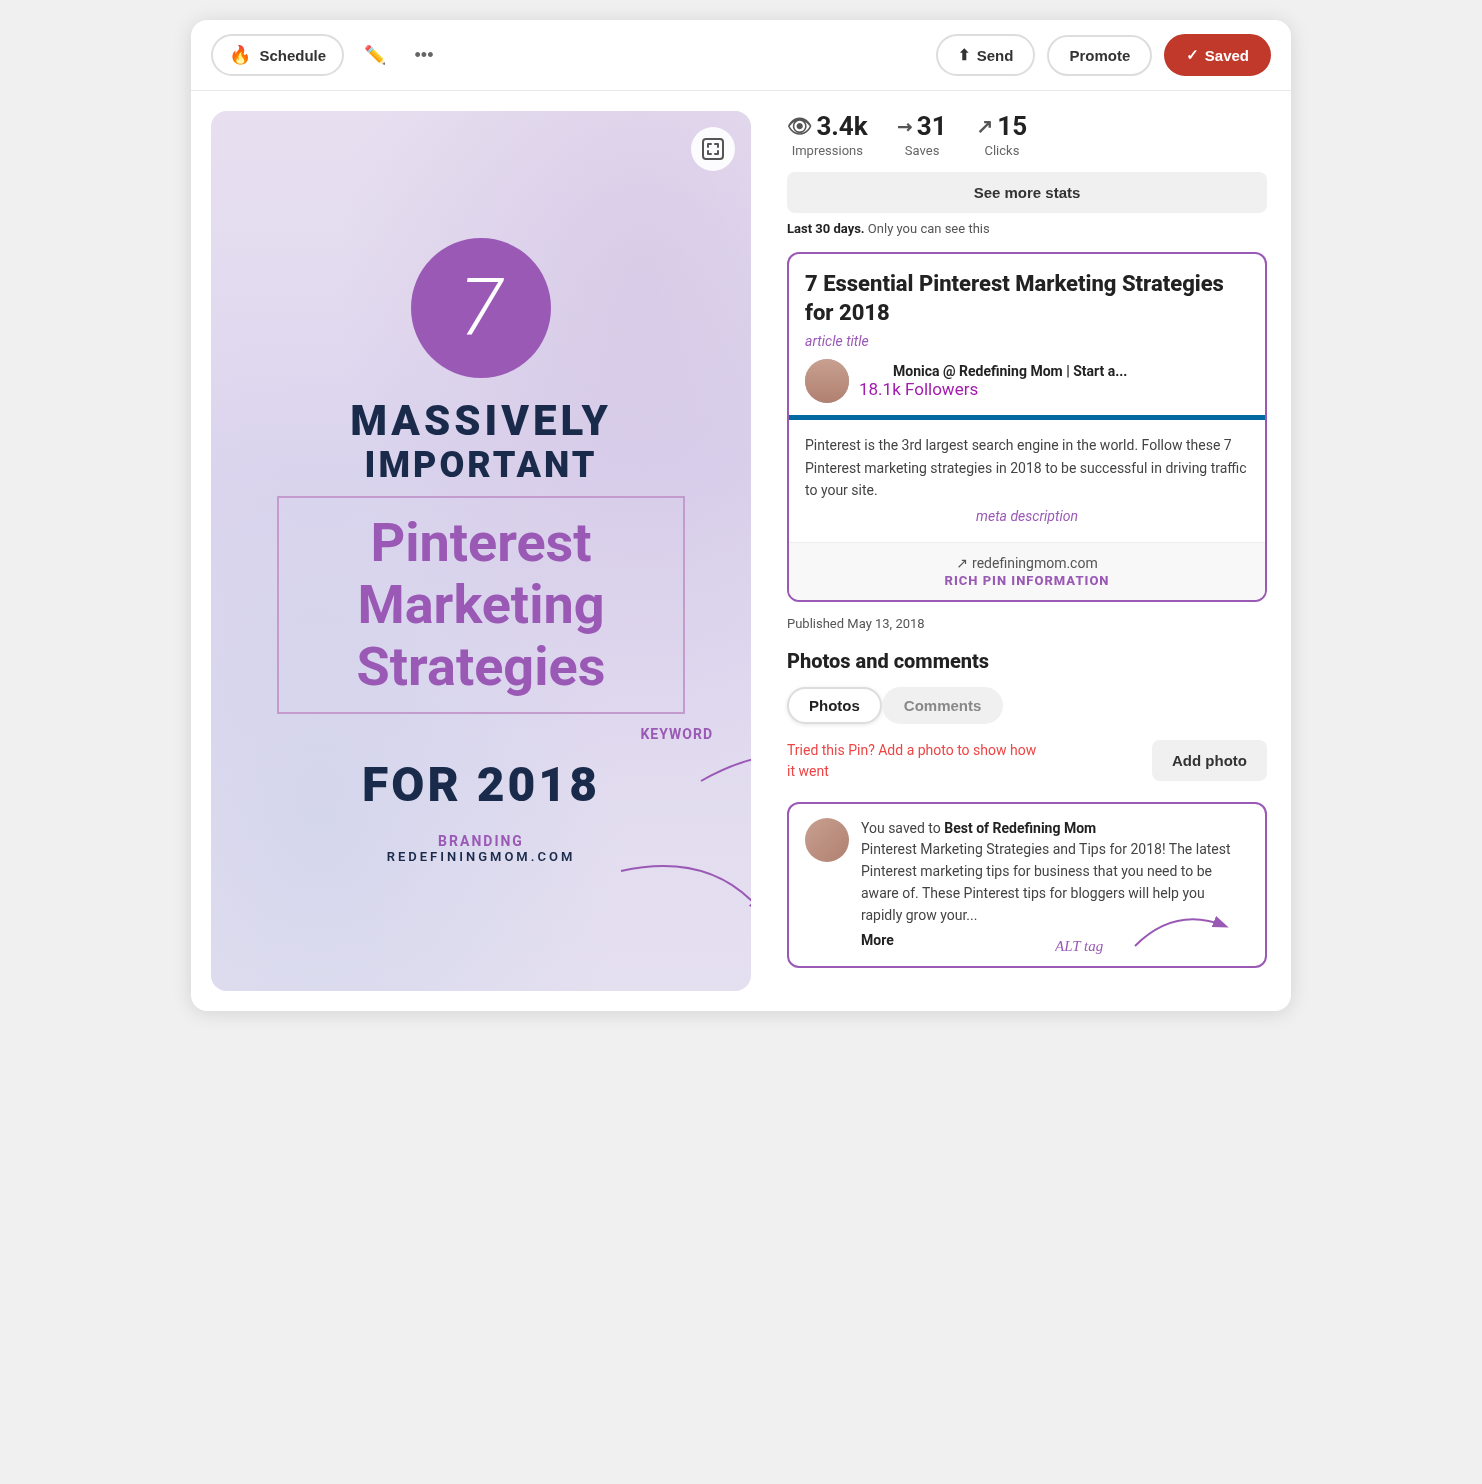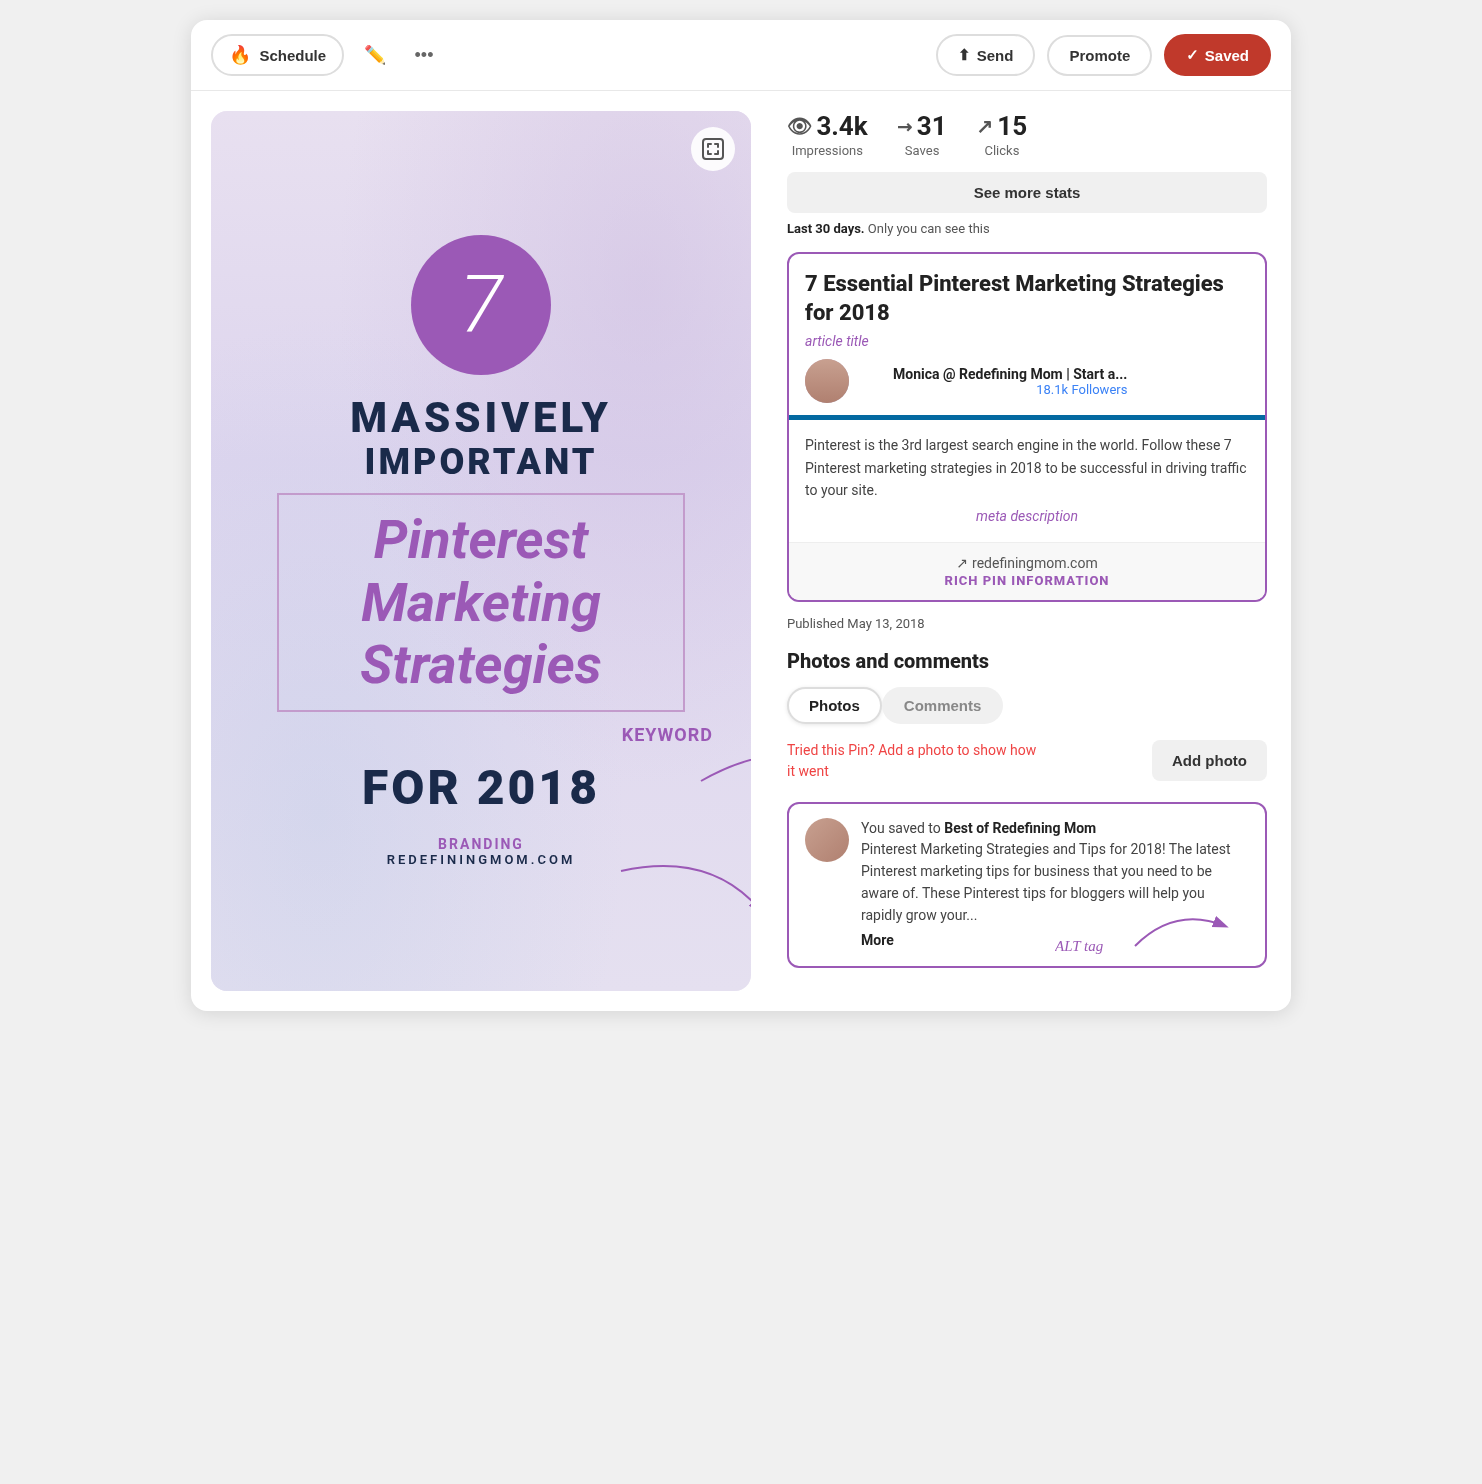--- a/index.html
+++ b/index.html
@@ -160,21 +160,20 @@
     .pin-cursive-block {
       border: 2px solid #c39bcc;
       padding: 14px 20px;
       margin: 10px auto;
       width: 85%;
       position: relative;
     }
     .pin-cursive {
       font-size: 54px;
       color: #9b59b6;
-      font-style: italic;
       line-height: 1.15;
       font-weight: 700;
     }
     .pin-for2018 {
       font-size: 48px;
       font-weight: 900;
       color: #1a2a4a;
       letter-spacing: 3px;
       text-transform: uppercase;
       margin-top: 14px;
@@ -292,23 +291,22 @@
       background: linear-gradient(180deg, #c8a090 0%, #b08070 100%);
       position: relative;
     }
     .author-info .author-name {
       font-size: 14px;
       font-weight: 700;
       color: #222;
       padding-left: 34px;
     }
     .author-info .author-followers {
-      font-size: 13px;
-      color: #3b82f6;
-      text-align: right;
+      font-size: 17px;
+      color: #a21caf;
     }
     .pin-description {
       padding: 14px 16px;
       font-size: 14px;
       color: #444;
       line-height: 1.6;
       border-bottom: 1px solid #eee;
     }
     .pin-description .desc-annotation {
       color: #9b59b6;
@@ -425,21 +423,21 @@
       display: block;
       margin-top: 4px;
     }
     
     .curved-arrow-svg {
       position: absolute;
       pointer-events: none;
     }
     
     .keyword-annotation {
-      font-size: 18px;
+      font-size: 14px;
       font-weight: 700;
       color: #9b59b6;
       letter-spacing: 1px;
       text-align: right;
       padding-right: 8px;
       margin-top: 12px;
     }
   </style>
 </head>
 <body>

